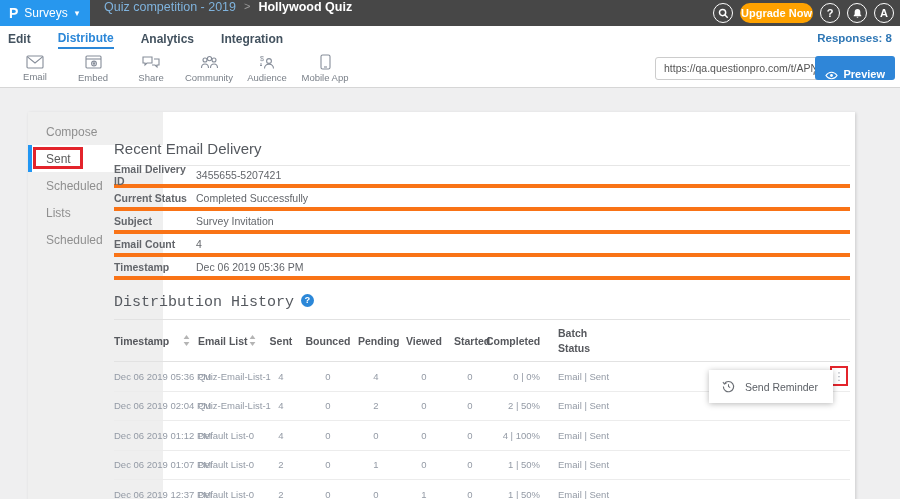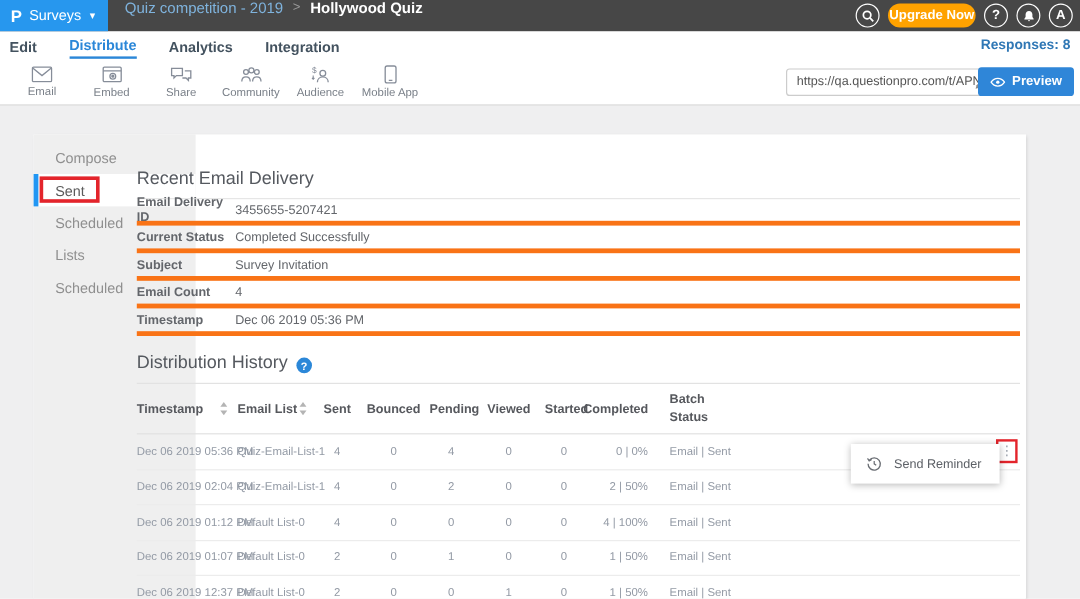--- a/index.html
+++ b/index.html
@@ -28,31 +28,31 @@
   .nav-item { font-size:12px; font-weight:bold; color:#43525f; margin-right:27px; padding:3px 0 2px; }
   .nav-item.active { color:#2b87d8; border-bottom:2px solid #2b87d8; }
   .responses { margin-left:auto; font-size:11.5px; font-weight:bold; color:#2f77b5; }
   
   .toolbar { position:absolute; top:50px; left:0; width:900px; height:38px; background:#fff; border-bottom:1px solid #d6d6d6; display:flex; align-items:center; padding-left:6px;text-align:center; }
   .tool-item { width:58px; display:flex; flex-direction:column; align-items:center; justify-content:center; gap:2px; color:#868d99; }
   .tool-item svg { display:block; }
   .tool-label { font-size:9.5px; color:#7a8089; }
   .url-box { position:absolute; left:655px; top:57px; width:176px; height:23px; border:1px solid #cccccc; border-radius:3px; background:#fff; font-size:10.5px; color:#555; line-height:21px; padding:0 22px 0 8px; white-space:nowrap; overflow:hidden; }
   .pencil-icon { position:absolute; right:76px; top:62px; }
-  .preview-btn { position:absolute; right:5px; top:56px; height:24px; background:#2f86d8; color:#fff; font-size:11px; font-weight:bold; border:none; border-radius:3px; padding:0 10px; display:flex; align-items:center; gap:5px; }
+  .preview-btn { position:absolute; right:5px; top:56px; height:24px; background:#2f86d8; color:#fff; font-size:11px; font-weight:bold; border:none; border-radius:3px; padding:0 10px; display:flex; align-items:flex-end; gap:5px; }
   
   .card { position:absolute; left:28px; top:112px; width:827px; height:401px; background:#fff; box-shadow:1px 1px 3px rgba(0,0,0,0.15); }
   .sidebar { position:absolute; left:0; top:0; bottom:0; width:135px; background:#efefef; padding-top:6px; }
   .side-item { height:27px; display:flex; align-items:center; padding-left:18px; font-size:12px; color:#8f8f8f; position:relative; }
   .side-item.active { background:#ffffff; border-left:4px solid #2196f3; padding-left:14px; color:#5b5b5b; }
   .red-annot { position:absolute; left:1px; top:2px; width:50px; height:22px; border:3px solid #e3242b; pointer-events:none; }
   .main { margin-left:61px; padding:0 5px 0 25px; position:relative; height:100%; }
   .section-title { font-size:15px; color:#55595f; font-weight:normal; }
   .title-1 { padding-top:28px; }
-  .title-2 { margin-top:14px; display:flex; align-items:flex-end; gap:7px; }
+  .title-2 { margin-top:14px; display:flex; align-items:flex-start; gap:7px;font-family:Liberation Mono, monospace; }
   .help-badge { width:13px; height:13px; border-radius:50%; background:#2b87d8; color:#fff; font-size:9px; font-weight:bold; display:flex; align-items:center; justify-content:center; }
   
   .details { margin-top:8px; }
   .detail-row { display:flex; align-items:center; height:23px; border-bottom:4px solid #f97316; font-size:10.5px; color:#66696f; }
   .detail-row:first-child { border-top:1px solid #e6e6e6; }
   .detail-label { width:82px; font-weight:bold; color:#63666b; }
   .detail-value { color:#63666b; }
   
   .hist-table { margin-top:8px; border-top:1px solid #e2e2e2; }
   .h-grid { display:grid; grid-template-columns:84px 66px 34px 60px 36px 60px 32px 54px 114px 1fr; align-items:center; }

